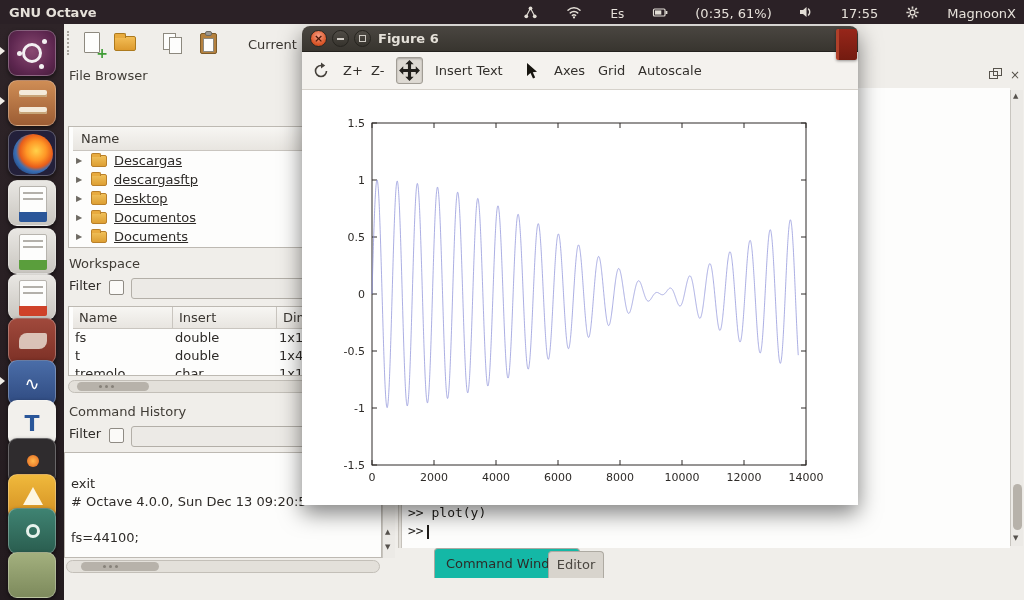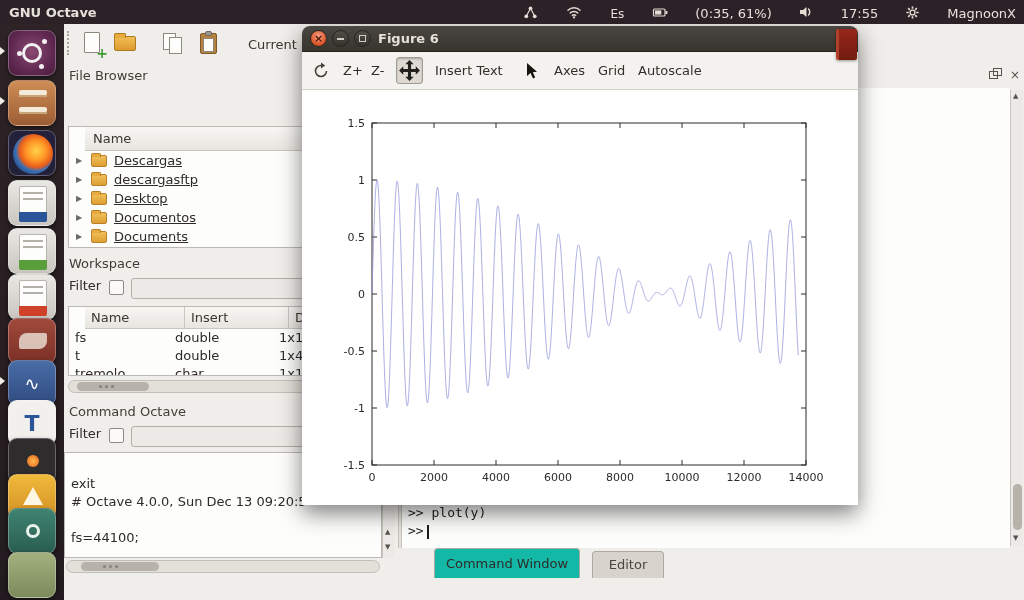--- a/index.html
+++ b/index.html
@@ -54,21 +54,21 @@
   .clip { position:absolute; left:4px; top:3px; width:17px; height:21px; background:#b4813f; border:1px solid #7d5a28; border-radius:2px; }
   .clip .pg { position:absolute; left:2px; top:4px; width:11px; height:14px; background:#fdfdfc; border:1px solid #8d897f; }
   .clip .mt { position:absolute; left:4px; top:-3px; width:7px; height:5px; background:#9b9892; border:1px solid #6e6a62; border-radius:2px; }
   .tb-label { position:absolute; left:184px; top:13px; color:#3a3631; }
 
   .ph { position:absolute; left:5px; color:#403c36; }
   .combo { position:absolute; left:4px; top:66px; width:232px; height:30px; background:#fdfdfc; border:1px solid #a9a59d; border-radius:3px; line-height:28px; padding-left:8px; color:#2e2b28; }
   .combo .arr { position:absolute; right:7px; top:0; color:#56524b; font-size:10px; }
 
   .table-frame { position:absolute; background:#fdfdfc; border:1px solid #bdb9b2; overflow:hidden; }
-  .thead { position:absolute; left:16px; top:0; width:100%; background:linear-gradient(#f7f6f3,#e8e5e0); border-bottom:1px solid #c9c5bf; color:#3a3631; }
+  .thead { position:absolute; left:4px; top:0; width:100%; background:linear-gradient(#f7f6f3,#e8e5e0); border-bottom:1px solid #c9c5bf; color:#3a3631; }
   .frow { position:absolute; left:0; width:100%; height:19px; line-height:19px; }
   .caret { position:absolute; left:7px; top:0; font-size:8px; color:#6e6a63; }
   .fold { position:absolute; left:22px; top:4px; width:16px; height:12px; background:linear-gradient(#f0c05a,#dd9f33); border:1px solid #b9802a; border-radius:2px; }
   .fold:before { content:""; position:absolute; left:-1px; top:-3px; width:8px; height:3px; background:#e8ab3f; border:1px solid #b9802a; border-bottom:none; border-radius:2px 2px 0 0; }
   .flabel { position:absolute; left:45px; top:0;text-decoration:underline; }
 
   .filter-row { position:absolute; left:5px; height:20px; }
   .cb { position:absolute; width:15px; height:15px; background:#fbfaf8; border:1px solid #8f8b84; border-radius:2px; top:2px; }
   .filter-input { position:absolute; top:0; height:21px; background:#eceae6; border:1px solid #b3afa8; border-radius:3px; }
 
@@ -298,21 +298,21 @@
       <div class="wrow" style="top:58px">
           <span style="left:0">tremolo</span>
           <span style="left:100px">char</span>
           <span style="left:204px">1x11</span>
         </div>
     </div>
     <div class="hscroll" style="left:4px; top:356px; width:312px;">
         <span class="hthumb"></span>
       </div>
 
-    <div class="ph" style="top:380px">Command Octave</div>
+    <div class="ph" style="top:380px">Command History</div>
     <div class="filter-row" style="top:402px">
       <span>Filter</span>
       <span class="cb" style="left:40px"></span>
       <span class="filter-input" style="left:62px; width:200px;"></span>
     </div>
     <div class="hlist" style="left:0; top:428px; width:318px; height:106px;">
       <div class="hitem" style="top:22px">exit</div>
       <div class="hitem" style="top:40px"># Octave 4.0.0, Sun Dec 13 09:20:5</div>
       <div class="hitem" style="top:76px">fs=44100;</div>
     </div>
@@ -338,21 +338,21 @@
       <div class="cwline" style="top:435px"><span>&gt;&gt;</span><span class="caret-bar"></span></div>
     </div>
     <div class="vscroll" style="left:946px; top:66px; height:456px;">
       <span class="varrow" style="top:2px">▲</span>
       <span class="vthumb" style="top:394px; height:46px;"></span>
       <span class="varrow" style="top:444px">▼</span>
     </div>
 
     <div class="tabbar">
       <div class="tab active" style="left:4px; width:146px;">Command Window</div>
-      <div class="tab" style="left:150px; width:72px;margin-left:44px;">Editor</div>
+      <div class="tab" style="left:150px; width:56px;">Editor</div>
     </div>
   </div>
 
   <div id="figure">
     <div class="ftitle">
       <span class="wbtn close">×</span>
       <span class="wbtn min">
           <span class="bar"></span>
         </span>
       <span class="wbtn max">

